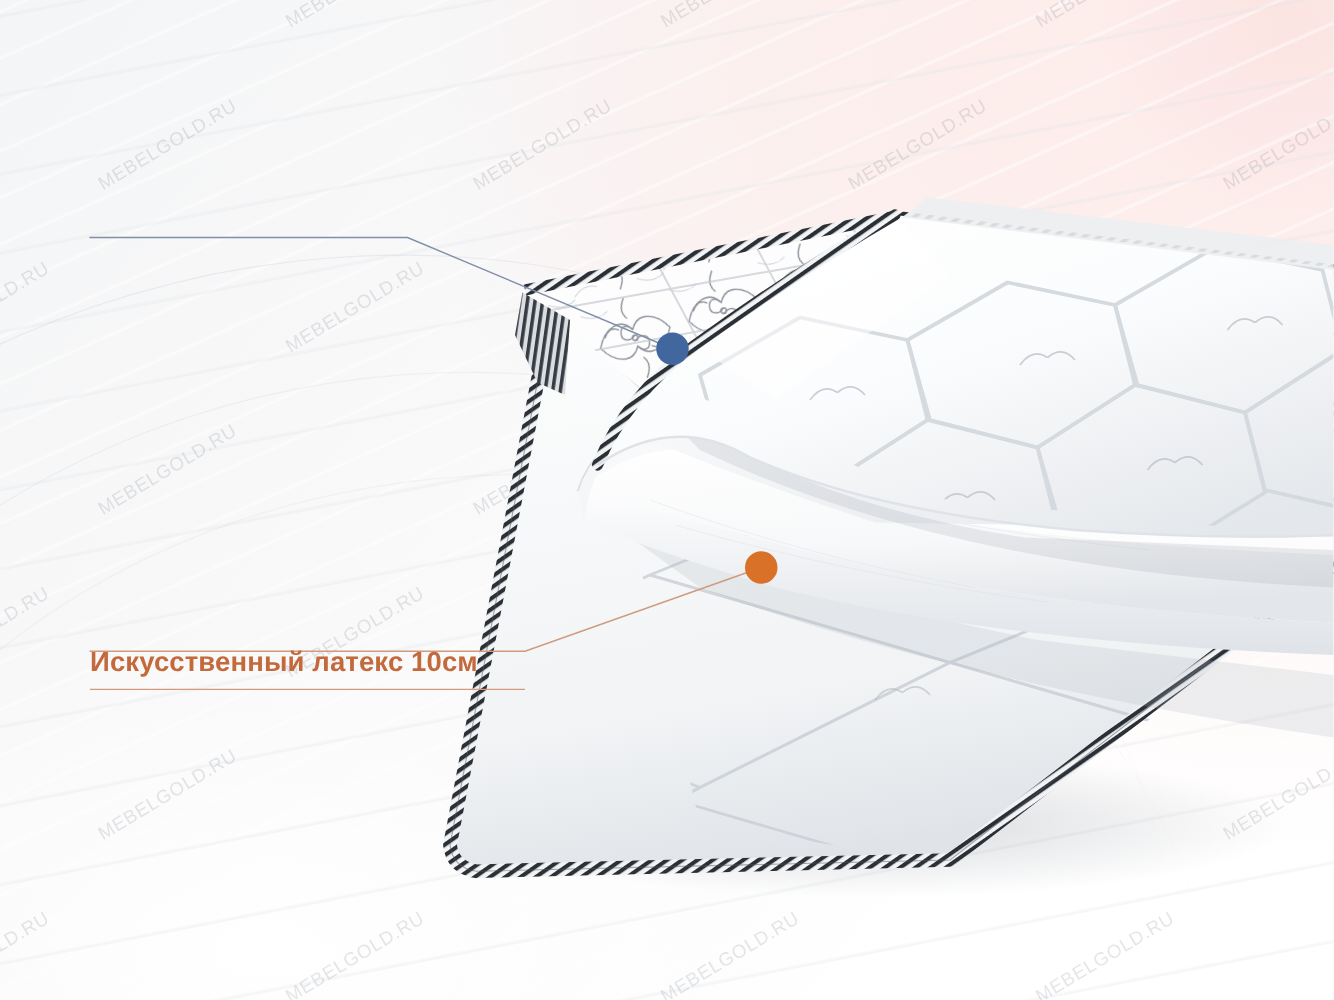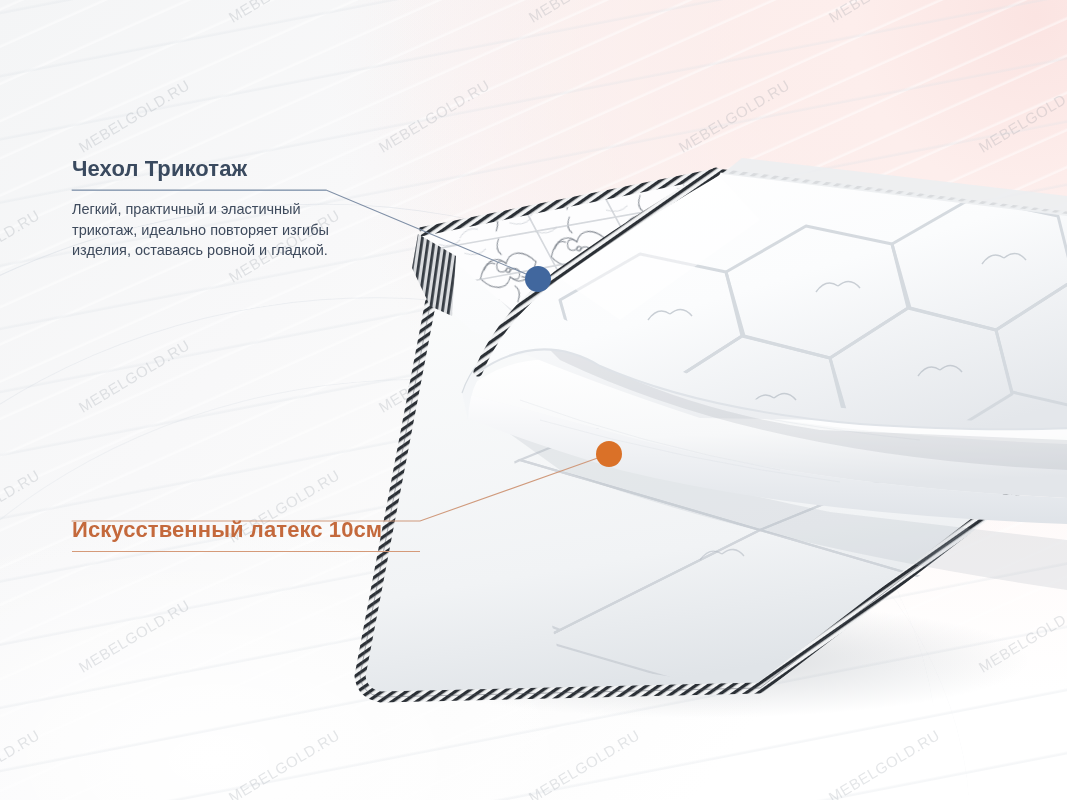--- a/index.html
+++ b/index.html
@@ -366,25 +366,20 @@
     <g>
       <path d="M722 174 L1067 216 L1067 196 L742 158 Z" fill="#eceef1" opacity=".9"></path>
     </g>
 
     <g fill="none" stroke-linecap="round">
       <polyline points="72,190 326,190 538,279" stroke="#7f8fa6" stroke-width="1.1"></polyline>
       <polyline points="72,521 420,521 609,454" stroke="#d09a7c" stroke-width="1.1"></polyline>
     </g>
   </svg>
 
-  <div class="callout" id="callout-cover">
-    <h2 class="c-title">Чехол Трикотаж</h2>
-    <div class="c-rule"></div>
-    <p class="c-body">Легкий, практичный и эластичный трикотаж, идеально повторяет изгибы изделия, оставаясь ровной и гладкой.</p>
-  </div>
 
   <div class="callout" id="callout-latex">
     <h2 class="c-title">Искусственный латекс 10см</h2>
     <div class="c-rule"></div>
   </div>
 
   <div class="dot" id="dot-cover"></div>
   <div class="dot" id="dot-latex"></div>
 
 </div>

